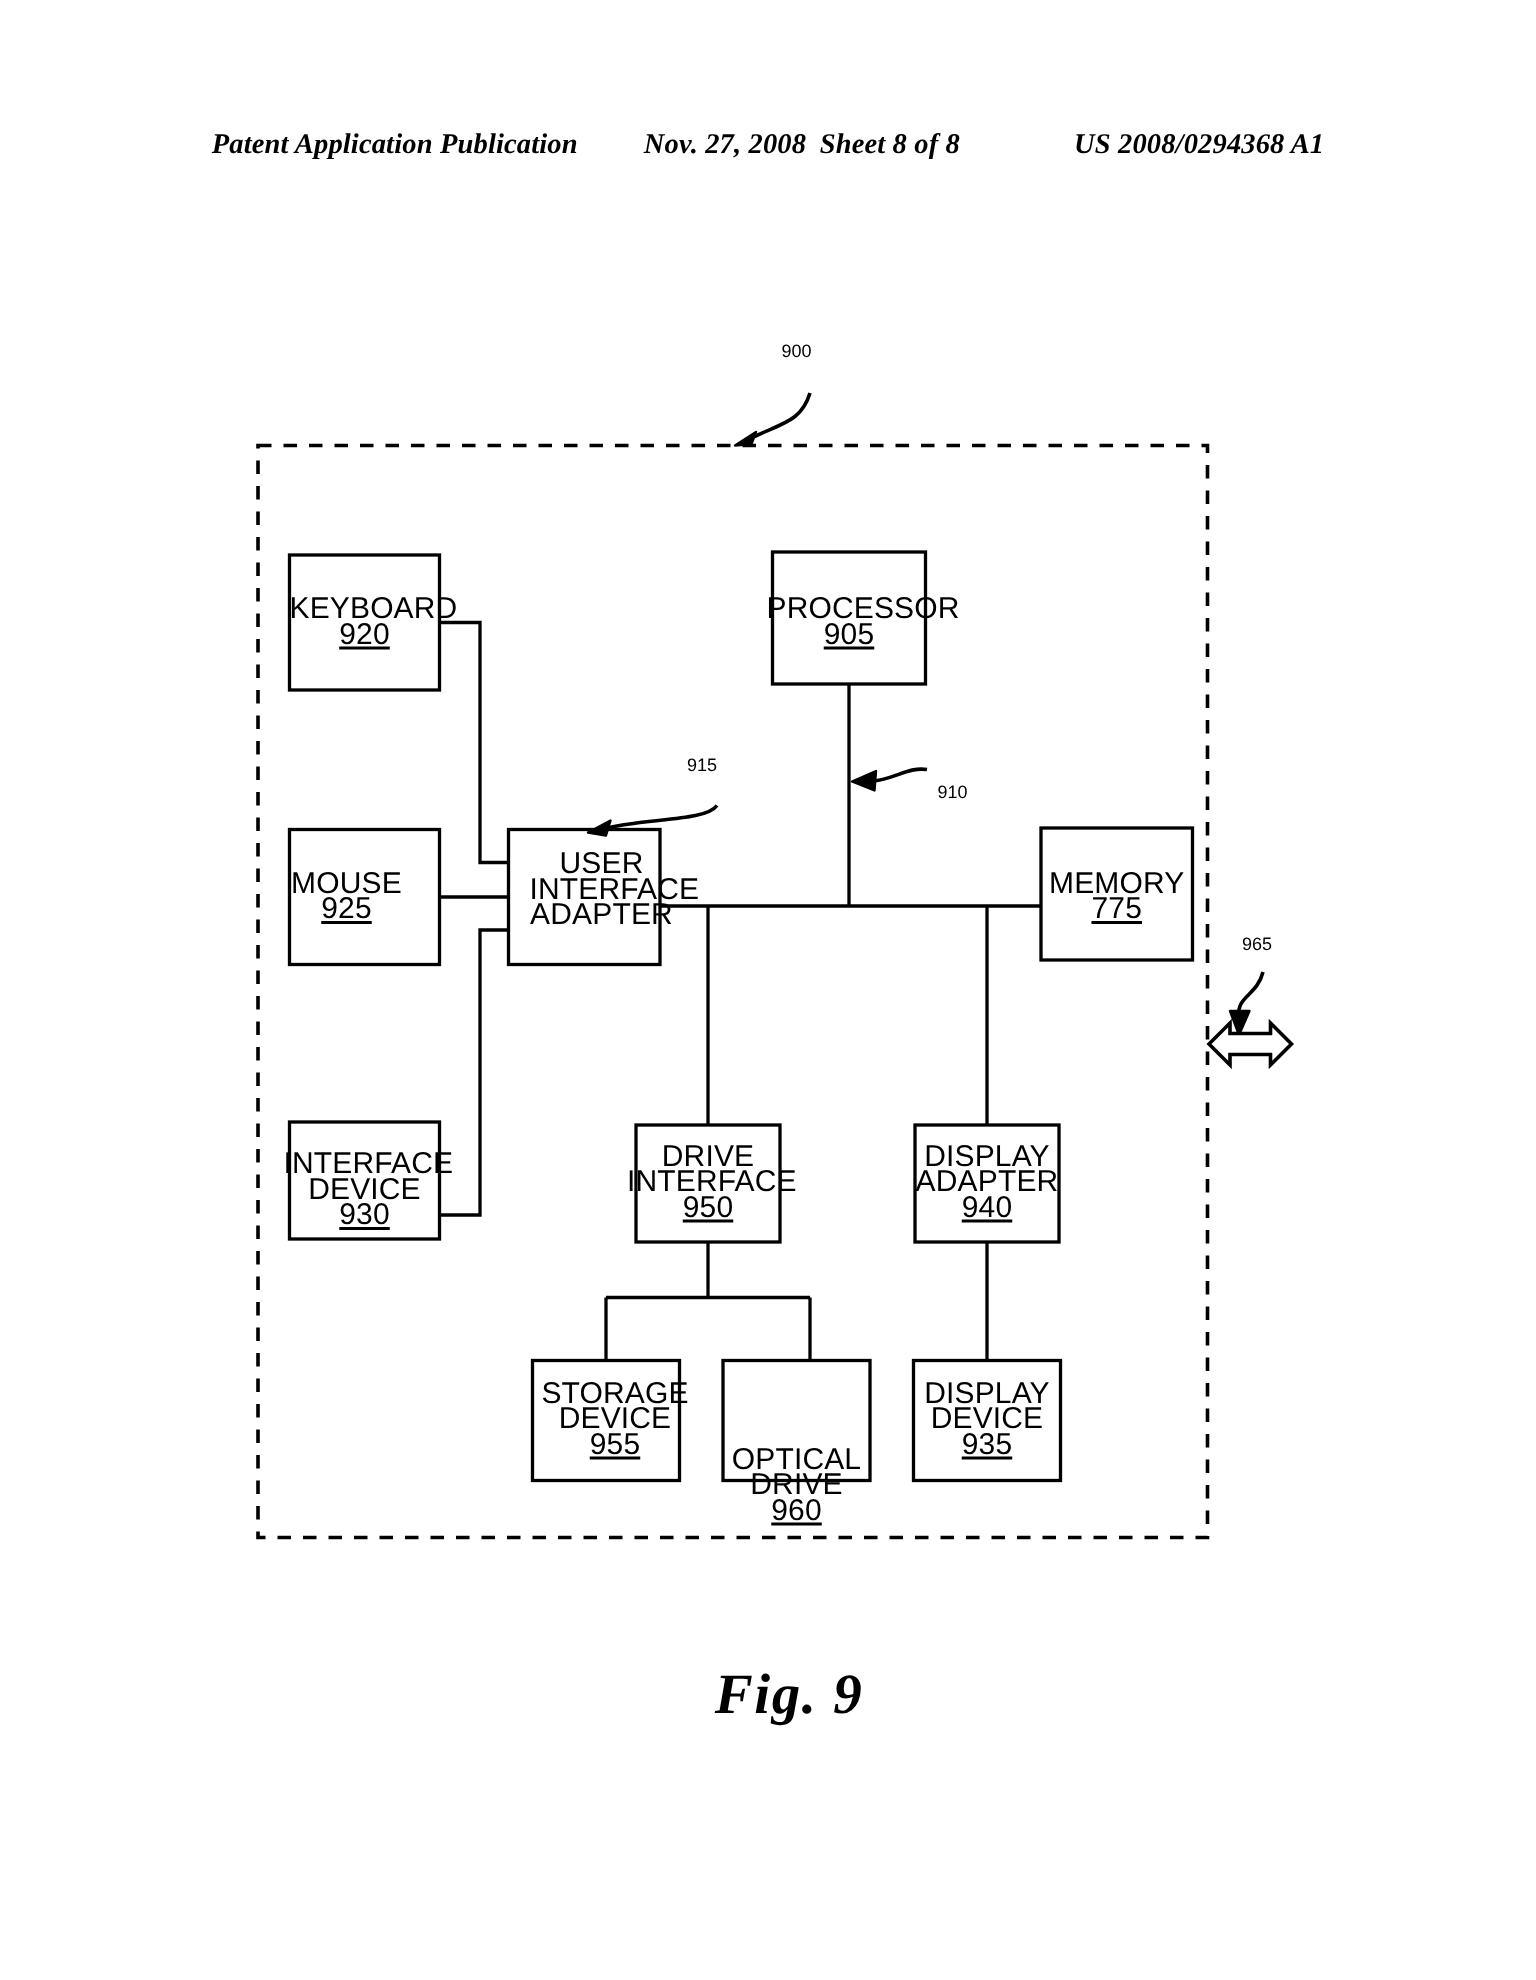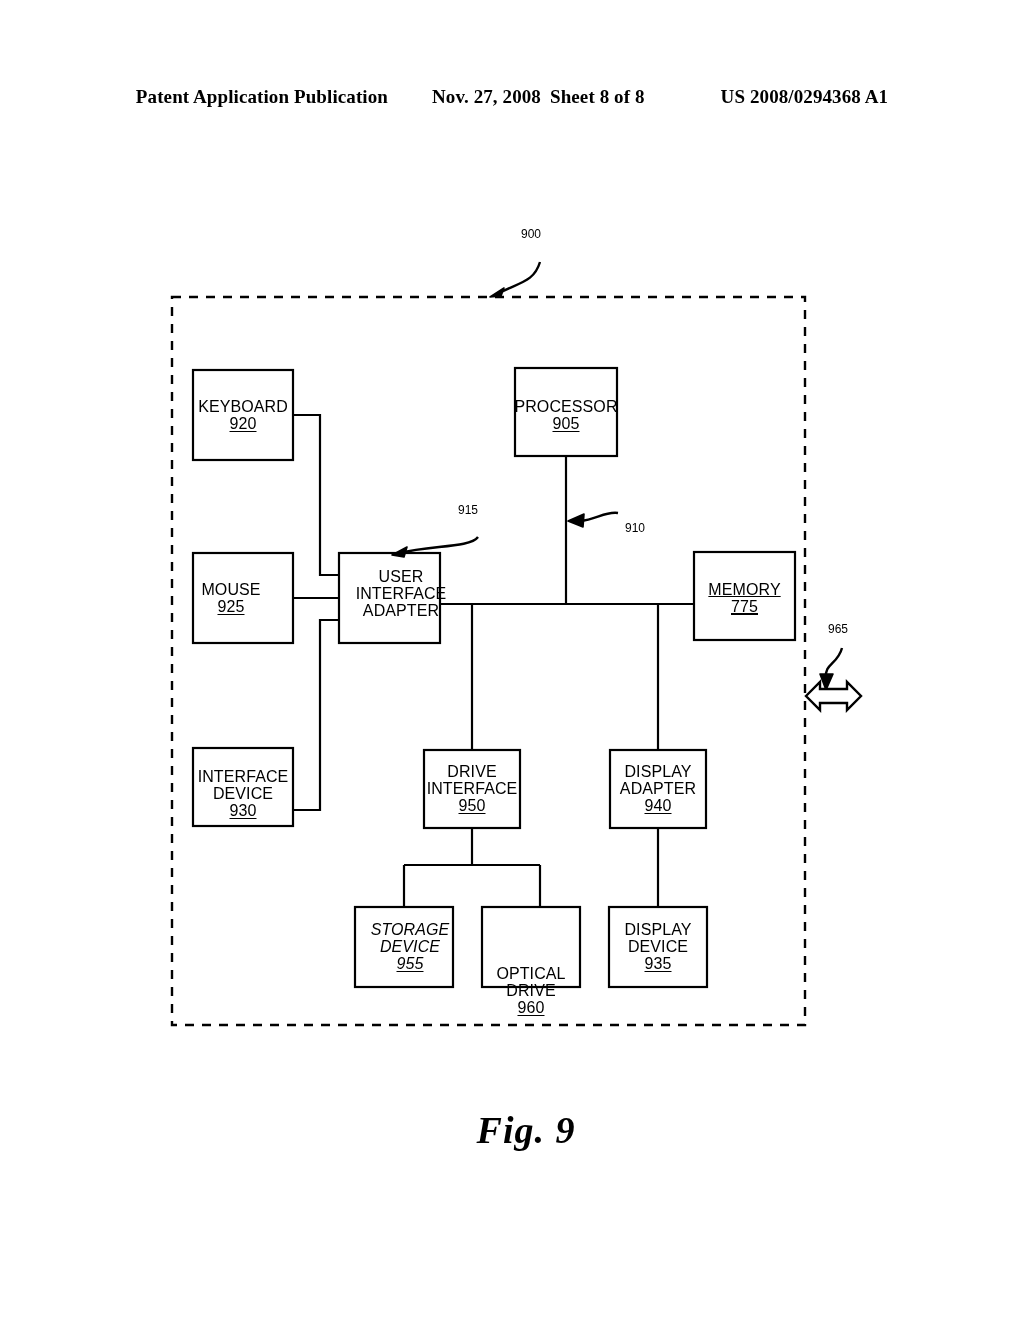--- a/index.html
+++ b/index.html
@@ -23,20 +23,21 @@
     top: 86px;
     width: 1024px;
     display: flex;
     justify-content: center;
     align-items: flex-end;
     font-family: "Liberation Serif", serif;
     font-weight: bold;
     font-size: 19px;
     letter-spacing: 0.1px;
     white-space: nowrap;
+    font-style: italic;
   }
   .page-header .hdr-pub   { margin-right: 44px; }
   .page-header .hdr-date  { margin-right: 9px; }
   .page-header .hdr-sheet { margin-right: 76px; }
   .page-header .hdr-num   { }
 
   
   .fig-caption {
     position: absolute;
     left: 14px;
@@ -60,21 +61,21 @@
   }
   .diagram svg {
     display: block;
   }
 
   
   .box-label {
     position: absolute;
     text-align: center;
     font-family: "Liberation Sans", sans-serif;
-    font-size: 16px;
+    font-size: 20px;
     line-height: 17px;
     color: #000;
     pointer-events: none;
     letter-spacing: 0.1px;
   }
   .box-label .num {
     text-decoration: underline;
     text-underline-offset: 1.5px;
   }
 
@@ -175,38 +176,38 @@
     <div>USER</div>
     <div>INTERFACE</div>
     <div>ADAPTER</div>
   </div>
 
   <div class="box-label" style="left:511px; top:398px; width:110px;">
     <div>PROCESSOR</div>
     <div class="num">905</div>
   </div>
 
-  <div class="box-label" style="left:694px; top:581px; width:101px;text-decoration:underline;">
+  <div class="box-label" style="left:694px; top:581px; width:101px;">
     <div>MEMORY</div>
     <div class="num">775</div>
   </div>
 
   <div class="box-label" style="left:418px; top:763px; width:108px;">
     <div>DRIVE</div>
     <div>INTERFACE</div>
     <div class="num">950</div>
   </div>
 
   <div class="box-label" style="left:604px; top:763px; width:108px;">
     <div>DISPLAY</div>
     <div>ADAPTER</div>
     <div class="num">940</div>
   </div>
 
-  <div class="box-label" style="left:353px; top:921px; width:114px;font-style:italic;">
+  <div class="box-label" style="left:353px; top:921px; width:114px;">
     <div>STORAGE</div>
     <div>DEVICE</div>
     <div class="num">955</div>
   </div>
 
   <div class="box-label" style="left:480px; top:921px; width:102px;margin-top:44px;">
     <div>OPTICAL</div>
     <div>DRIVE</div>
     <div class="num">960</div>
   </div>

